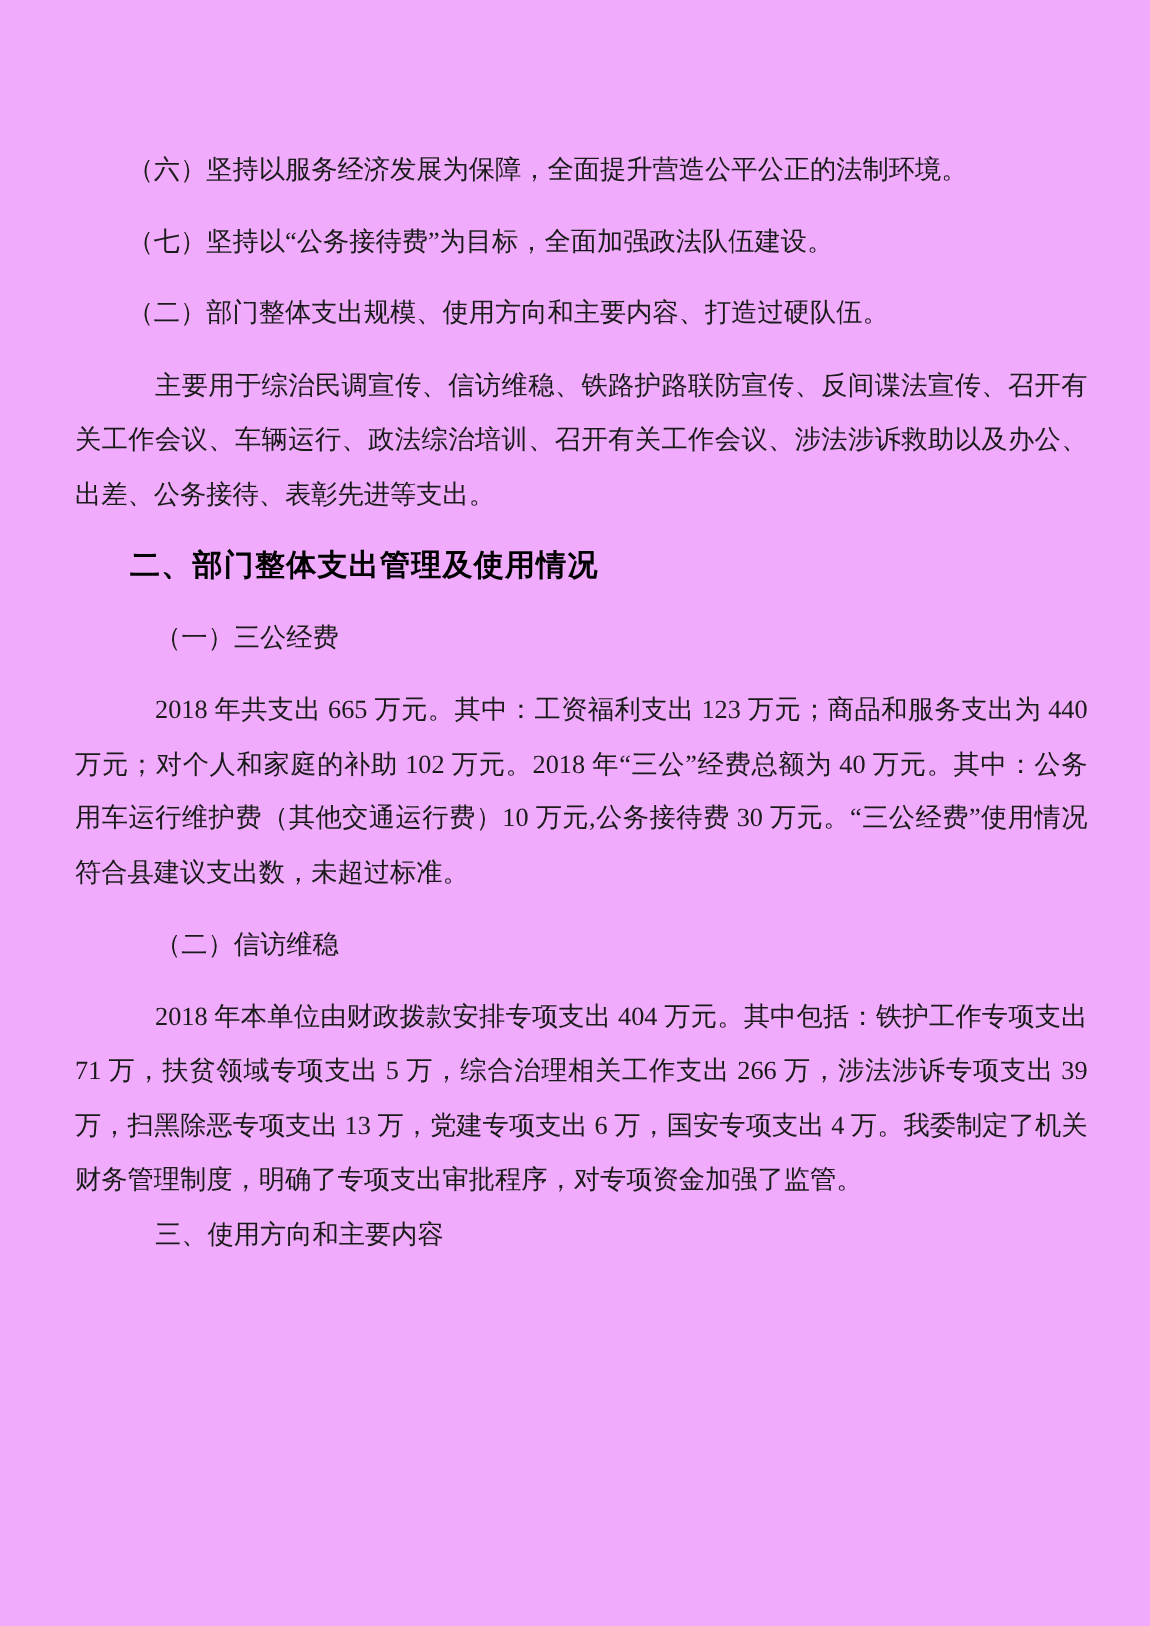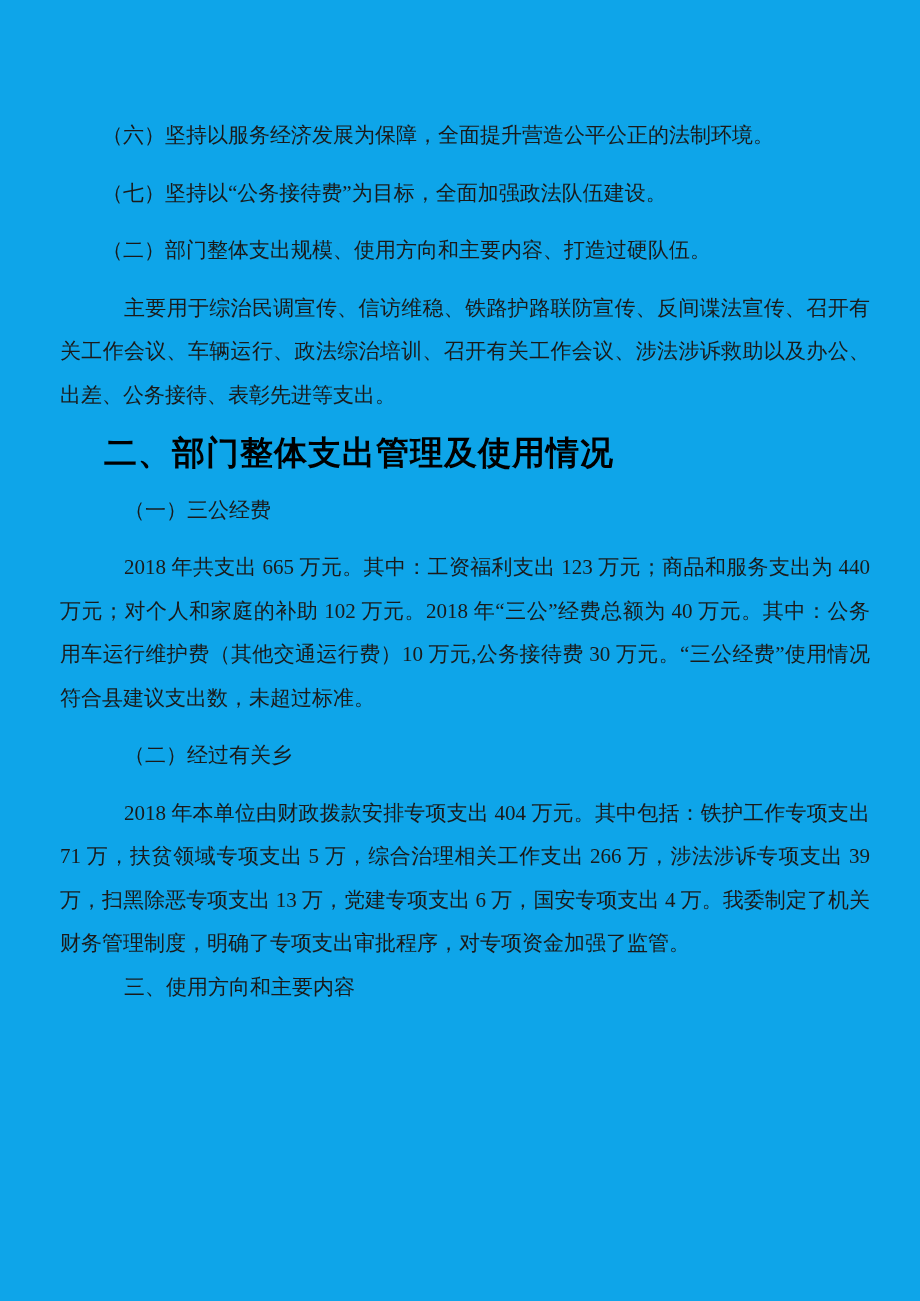--- a/index.html
+++ b/index.html
@@ -7,40 +7,40 @@
   body {
     width: 920px;
     height: 1301px;
     background: #ffffff;
     font-family: "Liberation Serif", "DejaVu Serif", serif;
   }
   .page {
     position: relative;
     width: 920px;
     height: 1301px;
-    background: #0ea5e9;
+    background: #f0abfc;
     overflow: hidden;
     padding: 114px 50px 0 60px;
     color: #1a1a1a;
     font-size: 21px;
     line-height: 43.5px;
   }
   .page p, .page h2 {
     margin: 0 0 14px 0;
     text-align: justify;
     text-justify: inter-character;
   }
   
   .indent2 { text-indent: 42px; }
   
   .indent3 { text-indent: 64px; }
   .heading-bold {
     font-family: "Liberation Sans", "DejaVu Sans", sans-serif;
     font-weight: 700;
-    font-size: 33px;
+    font-size: 24px;
     line-height: 43.5px;
     text-indent: 44px;
     letter-spacing: 1px;
     color: #000000;
   }
   .no-gap { margin-bottom: 0 !important; }
 </style>
 </head>
 <body>
 
@@ -53,20 +53,20 @@
   <p class="indent2">（二）部门整体支出规模、使用方向和主要内容、打造过硬队伍。</p>
 
   <p class="indent3">主要用于综治民调宣传、信访维稳、铁路护路联防宣传、反间谍法宣传、召开有关工作会议、车辆运行、政法综治培训、召开有关工作会议、涉法涉诉救助以及办公、出差、公务接待、表彰先进等支出。</p>
 
   <h2 class="heading-bold">二、部门整体支出管理及使用情况</h2>
 
   <p class="indent3">（一）三公经费</p>
 
   <p class="indent3">2018 年共支出 665 万元。其中：工资福利支出 123 万元；商品和服务支出为 440 万元；对个人和家庭的补助 102 万元。2018 年“三公”经费总额为 40 万元。其中：公务用车运行维护费（其他交通运行费）10 万元,公务接待费 30 万元。“三公经费”使用情况符合县建议支出数，未超过标准。</p>
 
-  <p class="indent3">（二）经过有关乡</p>
+  <p class="indent3">（二）信访维稳</p>
 
   <p class="indent3 no-gap">2018 年本单位由财政拨款安排专项支出 404 万元。其中包括：铁护工作专项支出 71 万，扶贫领域专项支出 5 万，综合治理相关工作支出 266 万，涉法涉诉专项支出 39 万，扫黑除恶专项支出 13 万，党建专项支出 6 万，国安专项支出 4 万。我委制定了机关财务管理制度，明确了专项支出审批程序，对专项资金加强了监管。</p>
 
   <p class="indent3">三、使用方向和主要内容</p>
 
 
 </div>
 
 </body></html>

